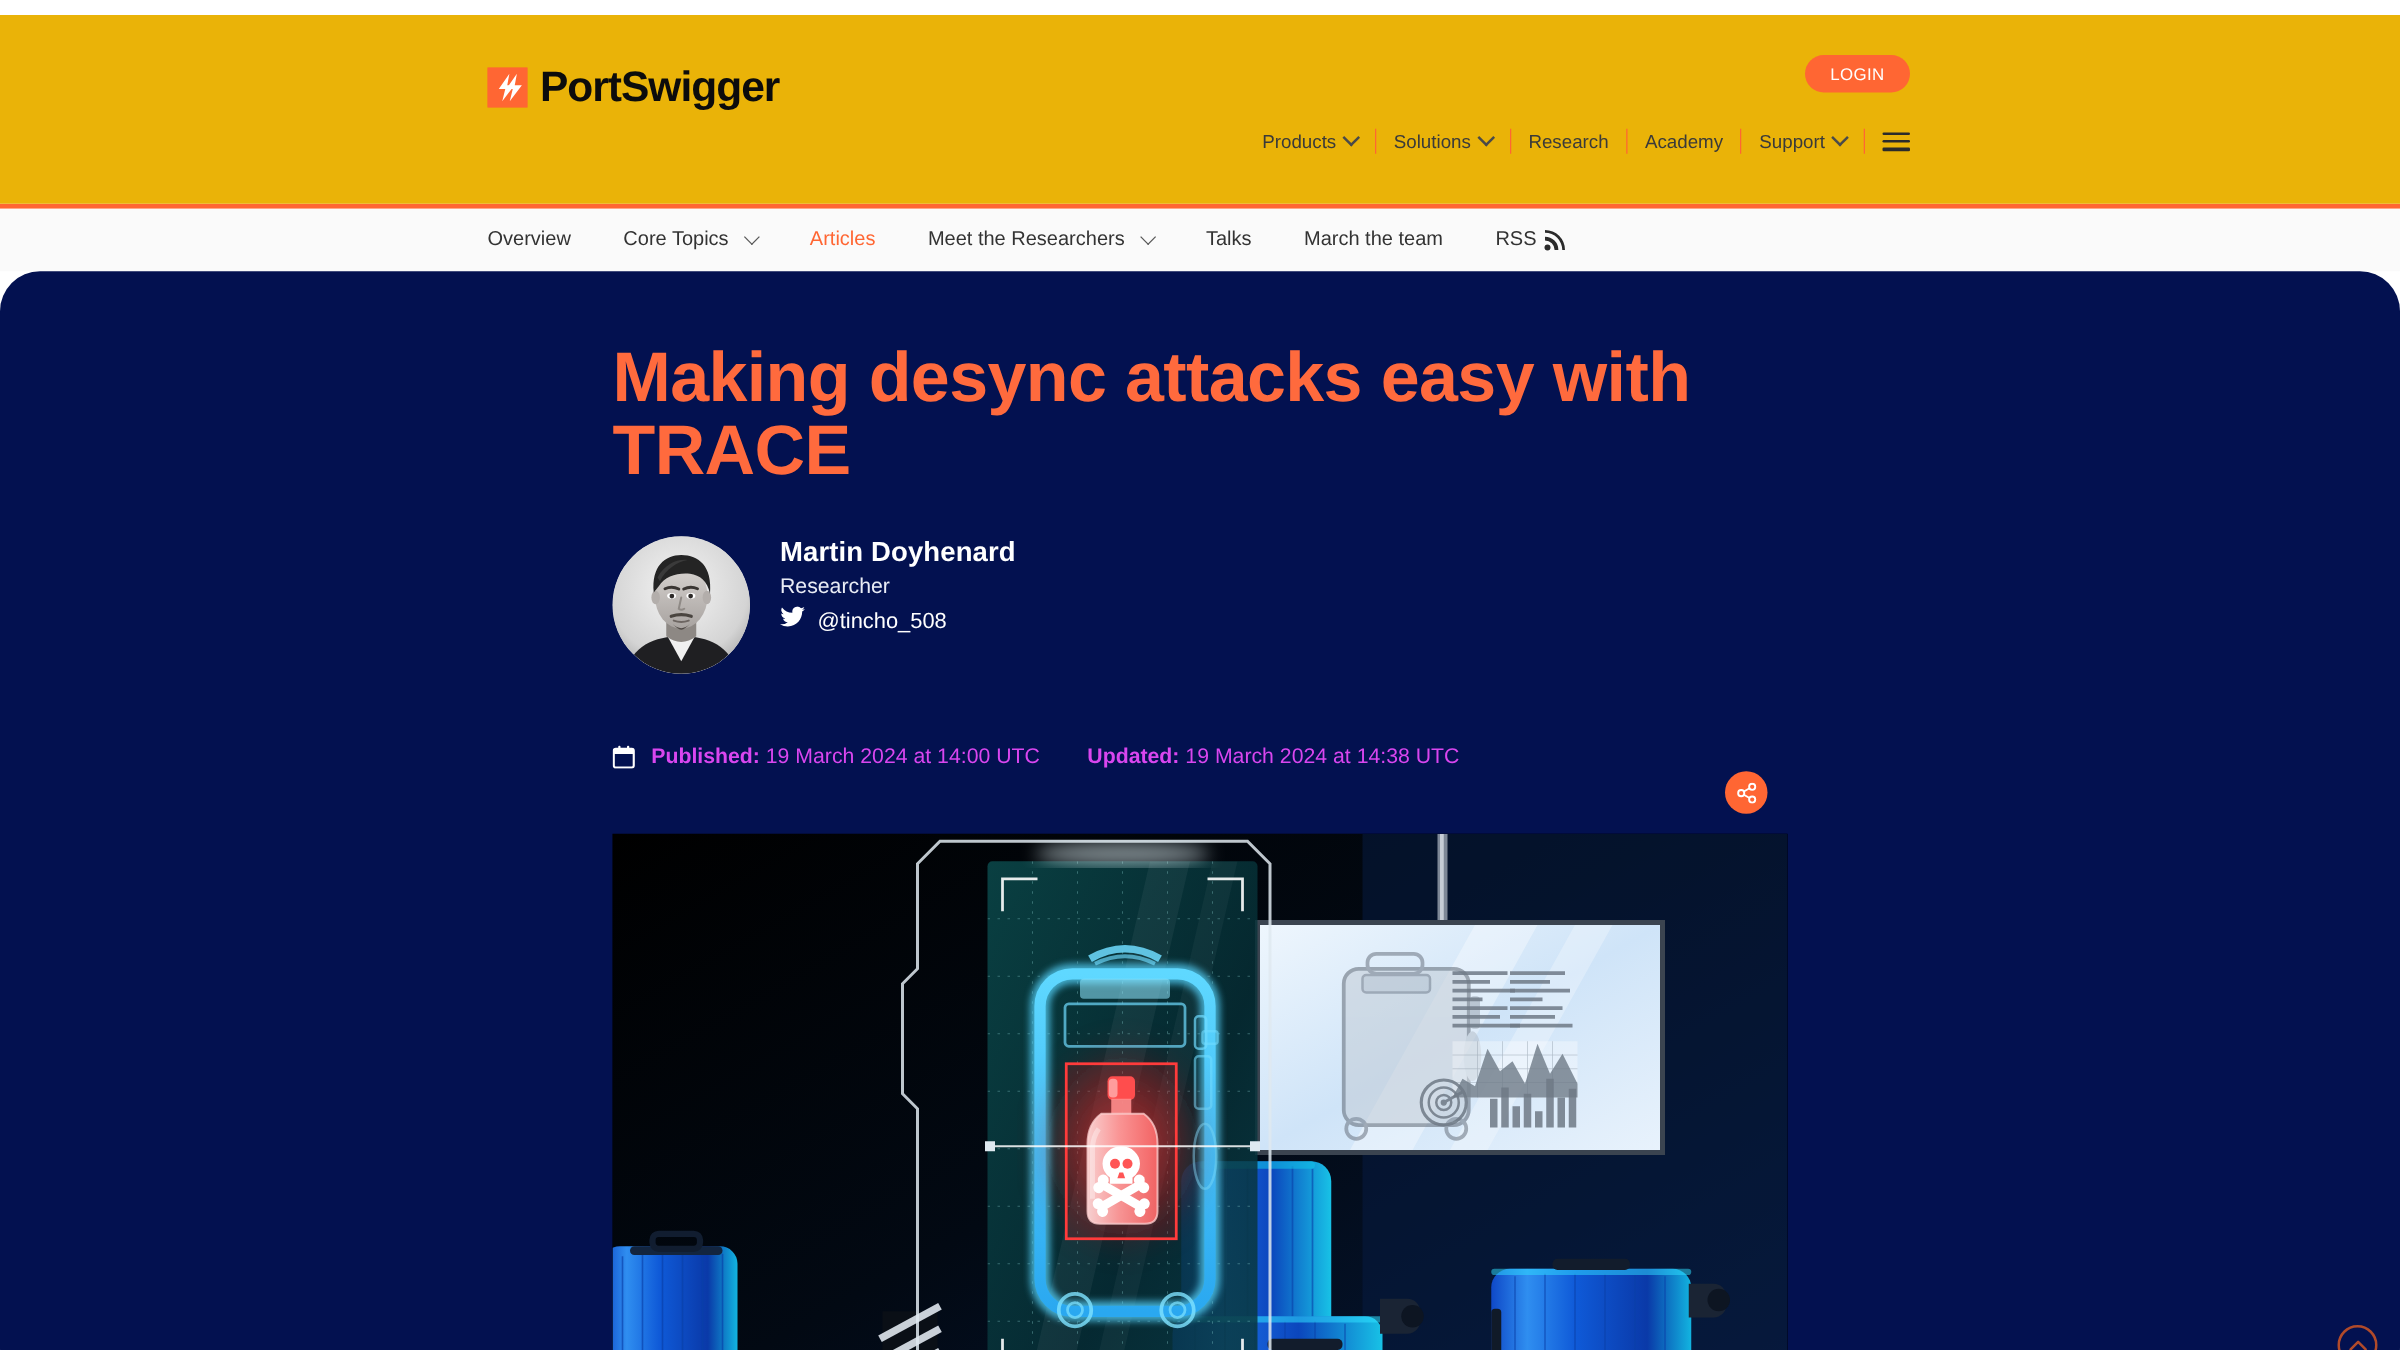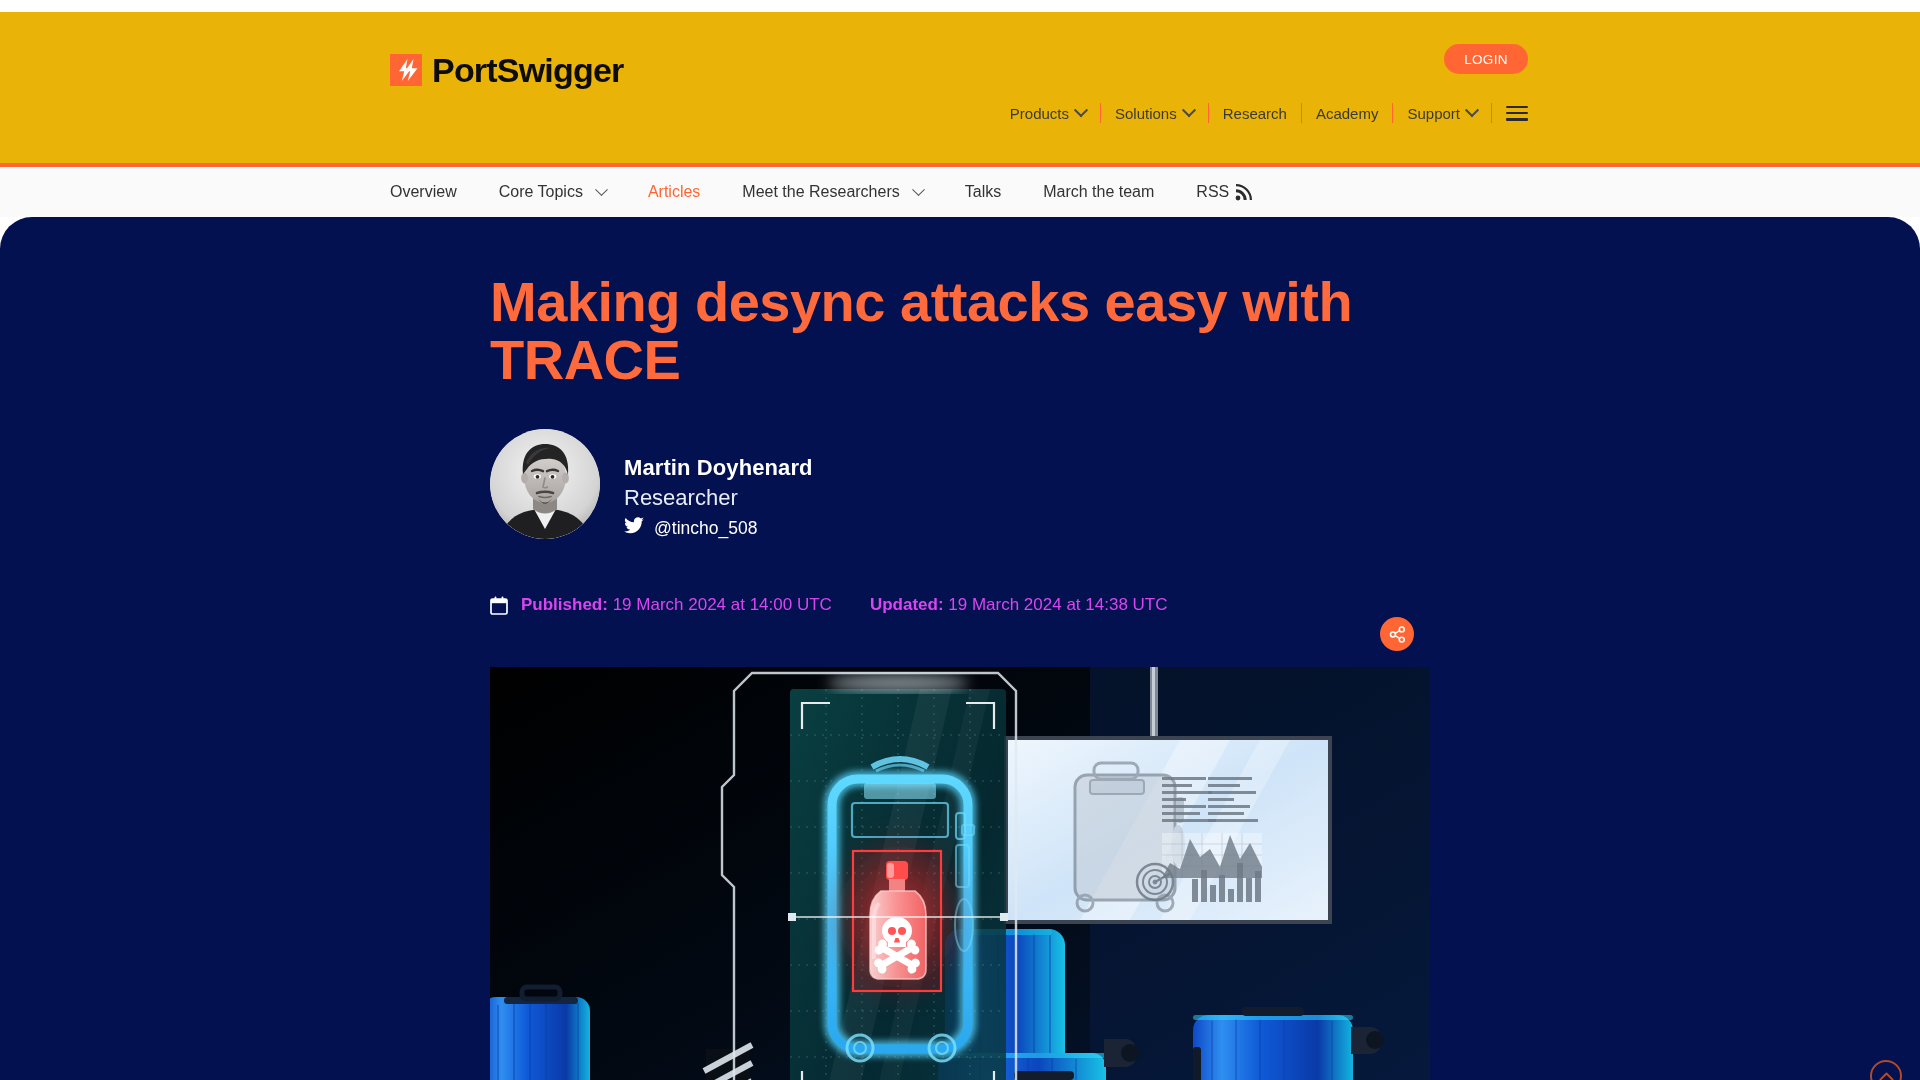--- a/index.html
+++ b/index.html
@@ -162,42 +162,42 @@
     font-size: 56px;
     line-height: 1.04;
     font-weight: 700;
     letter-spacing: -0.5px;
     max-width: 900px;
   }
 
   .author-block {
     margin-top: 40px;
     display: flex;
-    align-items: flex-end;
+    align-items: flex-start;
     gap: 24px;
   }
   .avatar {
     width: 110px; height: 110px;
     border-radius: 50%;
     overflow: hidden;
     flex: 0 0 auto;
     background: #d8d8d8;
     position: relative;
   }
   .avatar svg { display: block; }
   .author-meta { display: flex; flex-direction: column; gap: 4px; }
   .author-name {
     color: #ffffff;
     font-size: 22px;
     font-weight: 700;
     letter-spacing: 0.1px;
   }
   .author-role {
     color: #e9ecf5;
-    font-size: 22px;
+    font-size: 17px;
     font-weight: 400;
   }
   .author-handle {
     display: flex;
     align-items: center;
     gap: 10px;
     color: #ffffff;
     font-size: 17.5px;
     cursor: pointer;
     margin-top: 2px;

